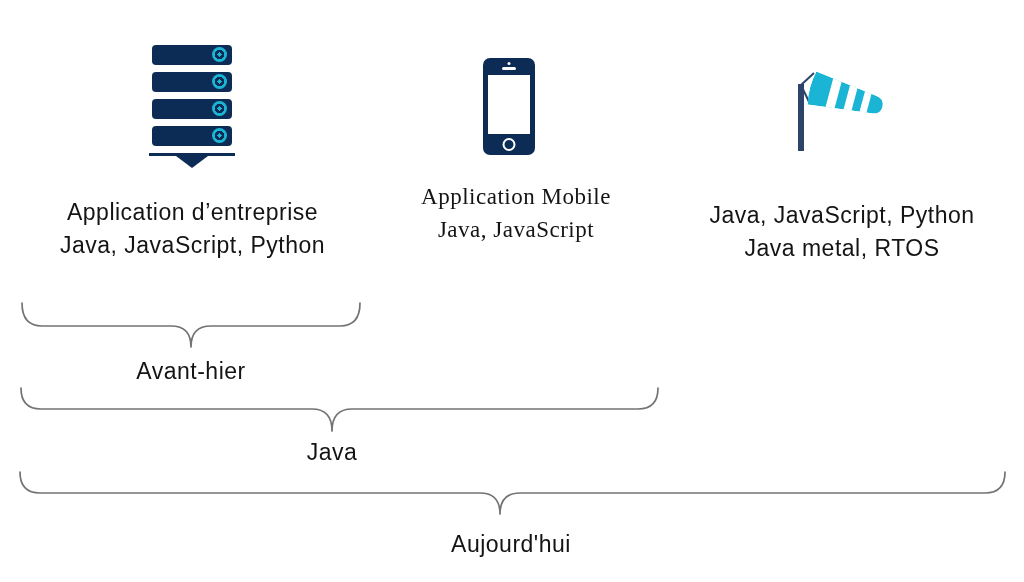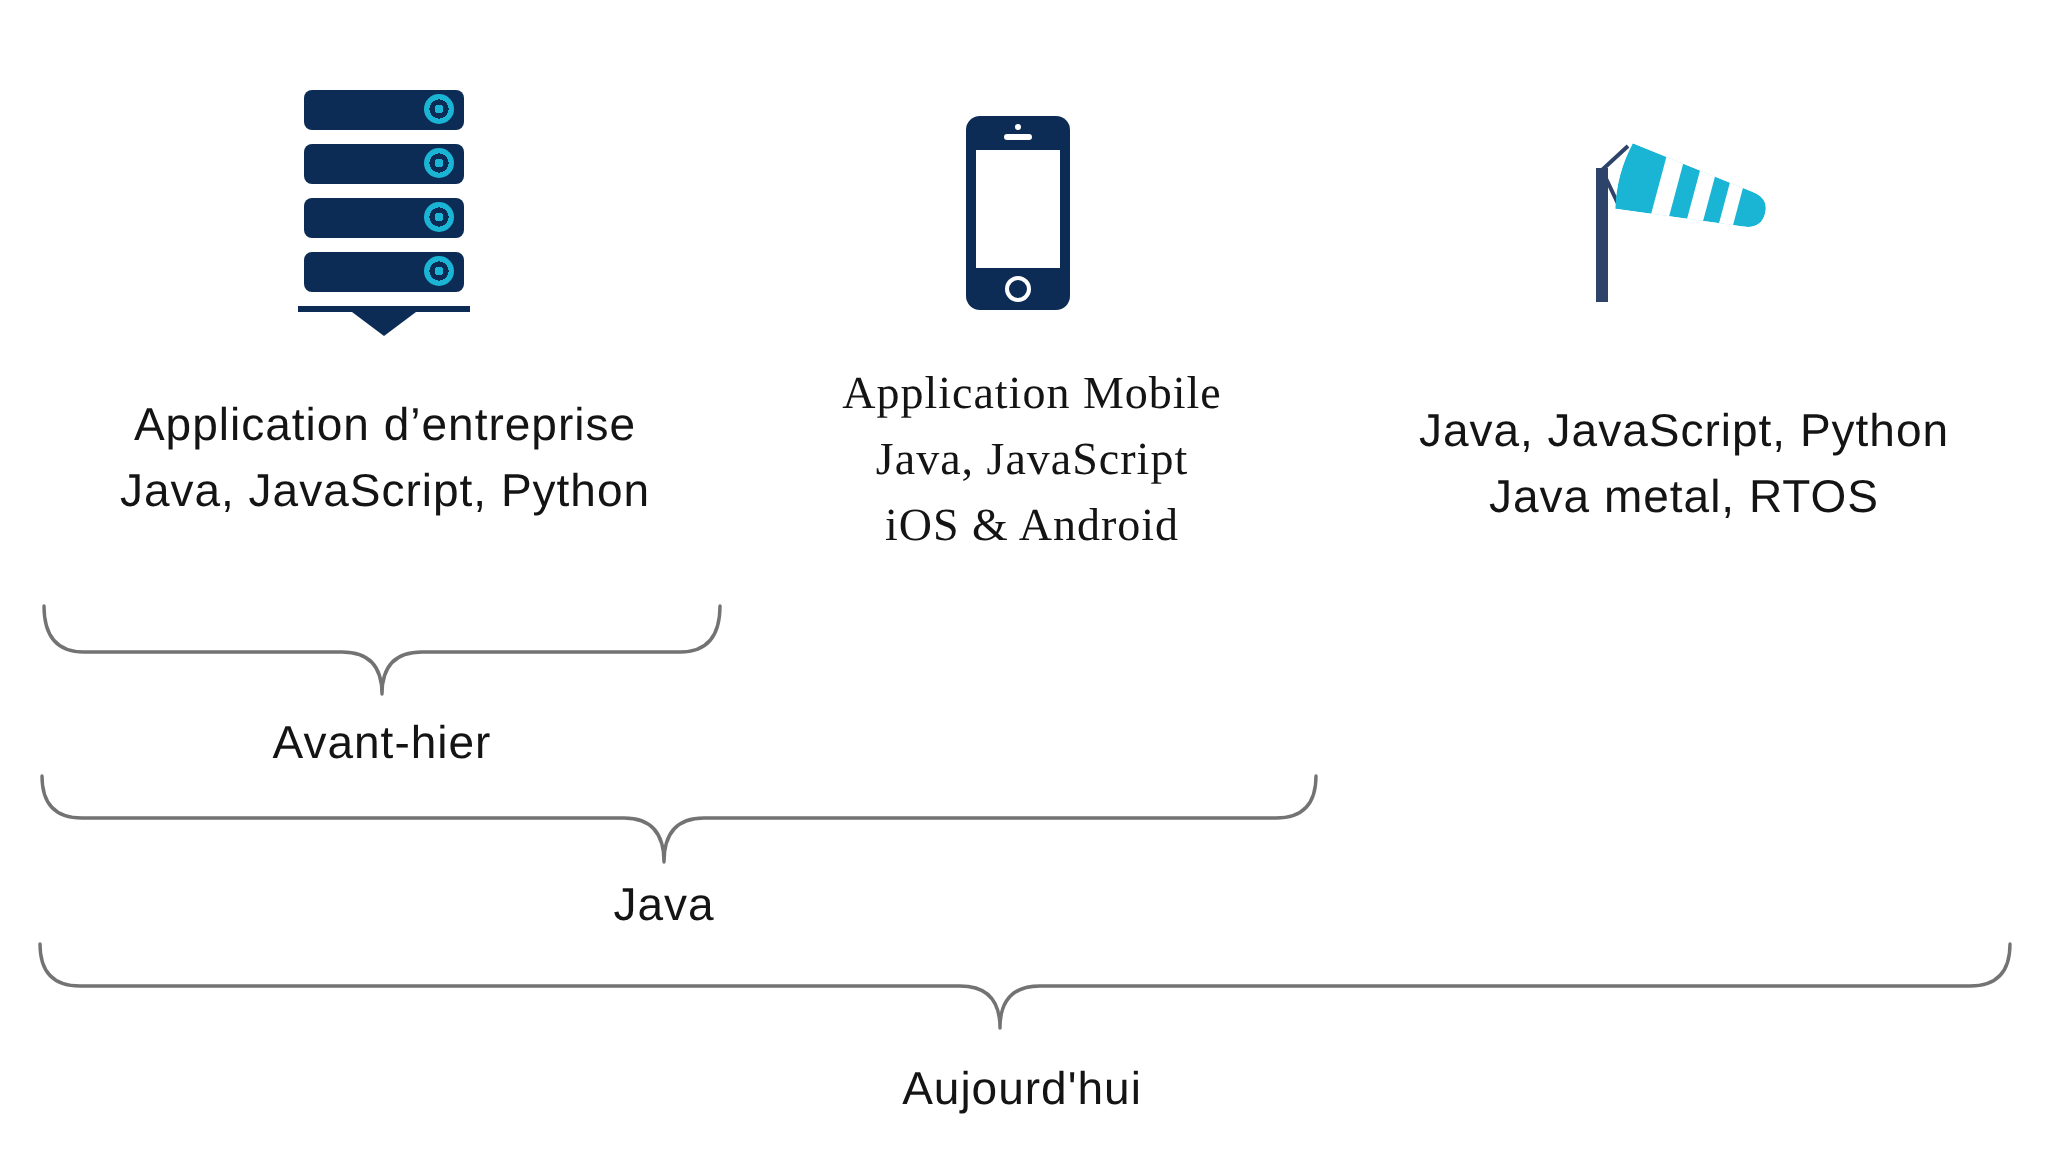--- a/index.html
+++ b/index.html
@@ -101,21 +101,20 @@
     </g>
   </svg>
 
   <div class="caption caption-1">
     <div>Application d’entreprise</div>
     <div>Java, JavaScript, Python</div>
   </div>
   <div class="caption caption-2">
     <div>Application Mobile</div>
     <div>Java, JavaScript</div>
-    <div>iOS &amp; Android</div>
   </div>
   <div class="caption caption-3">
     <div>Java, JavaScript, Python</div>
     <div>Java metal, RTOS</div>
   </div>
 
   <svg class="braces" width="1024" height="582" viewBox="0 0 1024 582">
     <path d="M22,303 Q22,326 42,326 L171,326 Q191,326 191,347 Q191,326 211,326 L340,326 Q360,326 360,303"></path>
     <path d="M21,388 Q21,409 41,409 L312,409 Q332,409 332,431 Q332,409 352,409 L638,409 Q658,409 658,388"></path>
     <path d="M20,472 Q20,493 40,493 L480,493 Q500,493 500,514 Q500,493 520,493 L985,493 Q1005,493 1005,472"></path>

